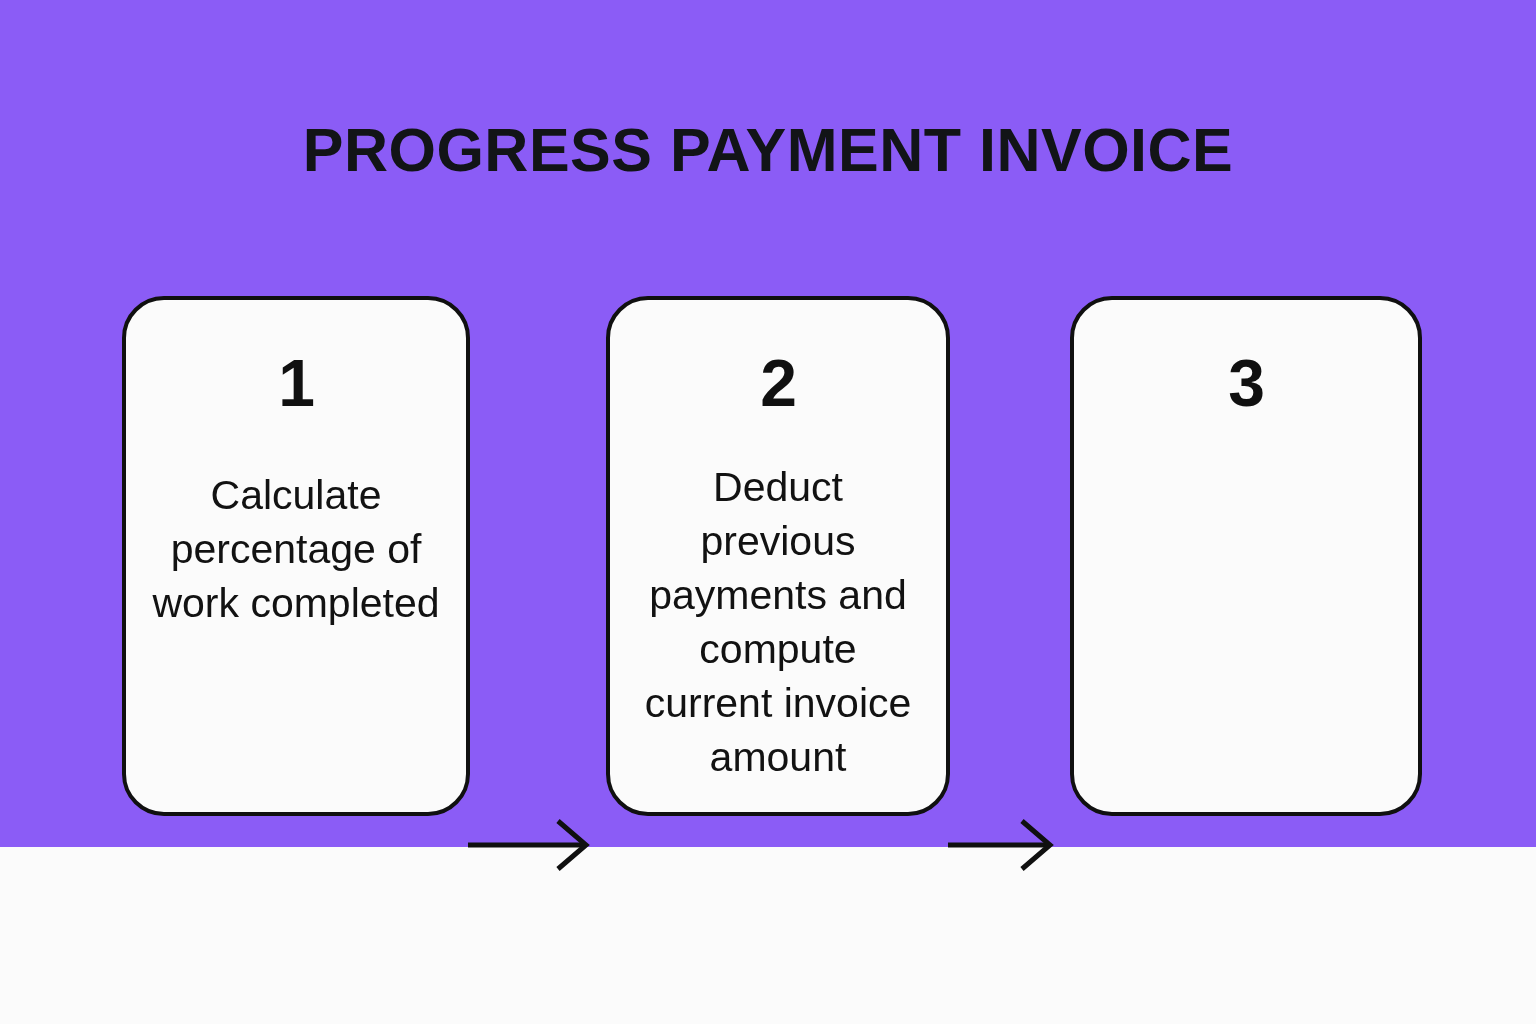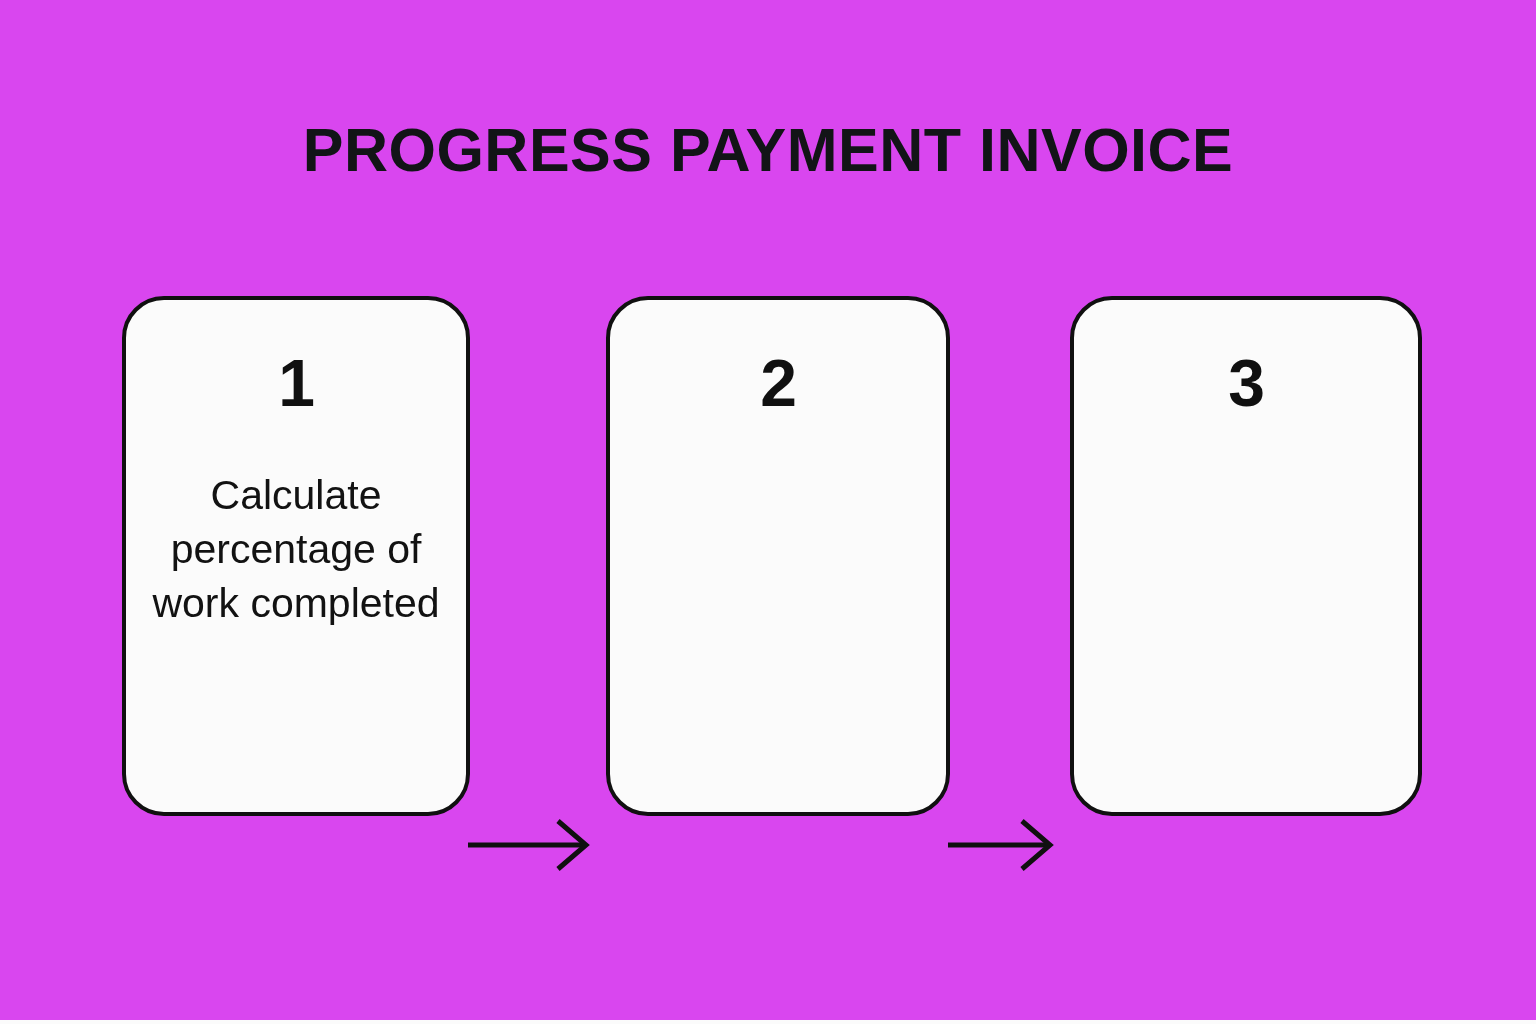--- a/index.html
+++ b/index.html
@@ -10,22 +10,22 @@
     width: 1536px;
     height: 1024px;
     background: #fbfbfb;
     font-family: "Liberation Sans", sans-serif;
     overflow: hidden;
   }
 
   #canvas {
     position: relative;
     width: 1536px;
-    height: 1020px;
-    background: #d946ef;
+    height: 847px;
+    background: #8b5cf6;
   }
 
   
   #diagram-title {
     position: absolute;
     left: 0;
     top: 114px;
     width: 1536px;
     text-align: center;
     font-size: 61px;
@@ -118,20 +118,21 @@
 
     <div class="connector-arrow" id="connector-arrow-1">
       <svg viewBox="0 0 146 64" preserveAspectRatio="none">
         <line x1="2" y1="29" x2="120" y2="29" stroke="#101010" stroke-width="5" stroke-linecap="butt"></line>
         <polyline points="92,5 120,29 92,53" fill="none" stroke="#101010" stroke-width="5" stroke-linecap="butt" stroke-linejoin="miter"></polyline>
       </svg>
     </div>
 
     <div class="step-box" id="step-box-2">
       <div class="step-number">2</div>
+      <div class="step-text">Deduct previous payments and compute current invoice amount</div>
     </div>
 
     <div class="connector-arrow" id="connector-arrow-2">
       <svg viewBox="0 0 128 64" preserveAspectRatio="none">
         <line x1="2" y1="29" x2="104" y2="29" stroke="#101010" stroke-width="5" stroke-linecap="butt"></line>
         <polyline points="76,5 104,29 76,53" fill="none" stroke="#101010" stroke-width="5" stroke-linecap="butt" stroke-linejoin="miter"></polyline>
       </svg>
     </div>
 
     <div class="step-box" id="step-box-3">

